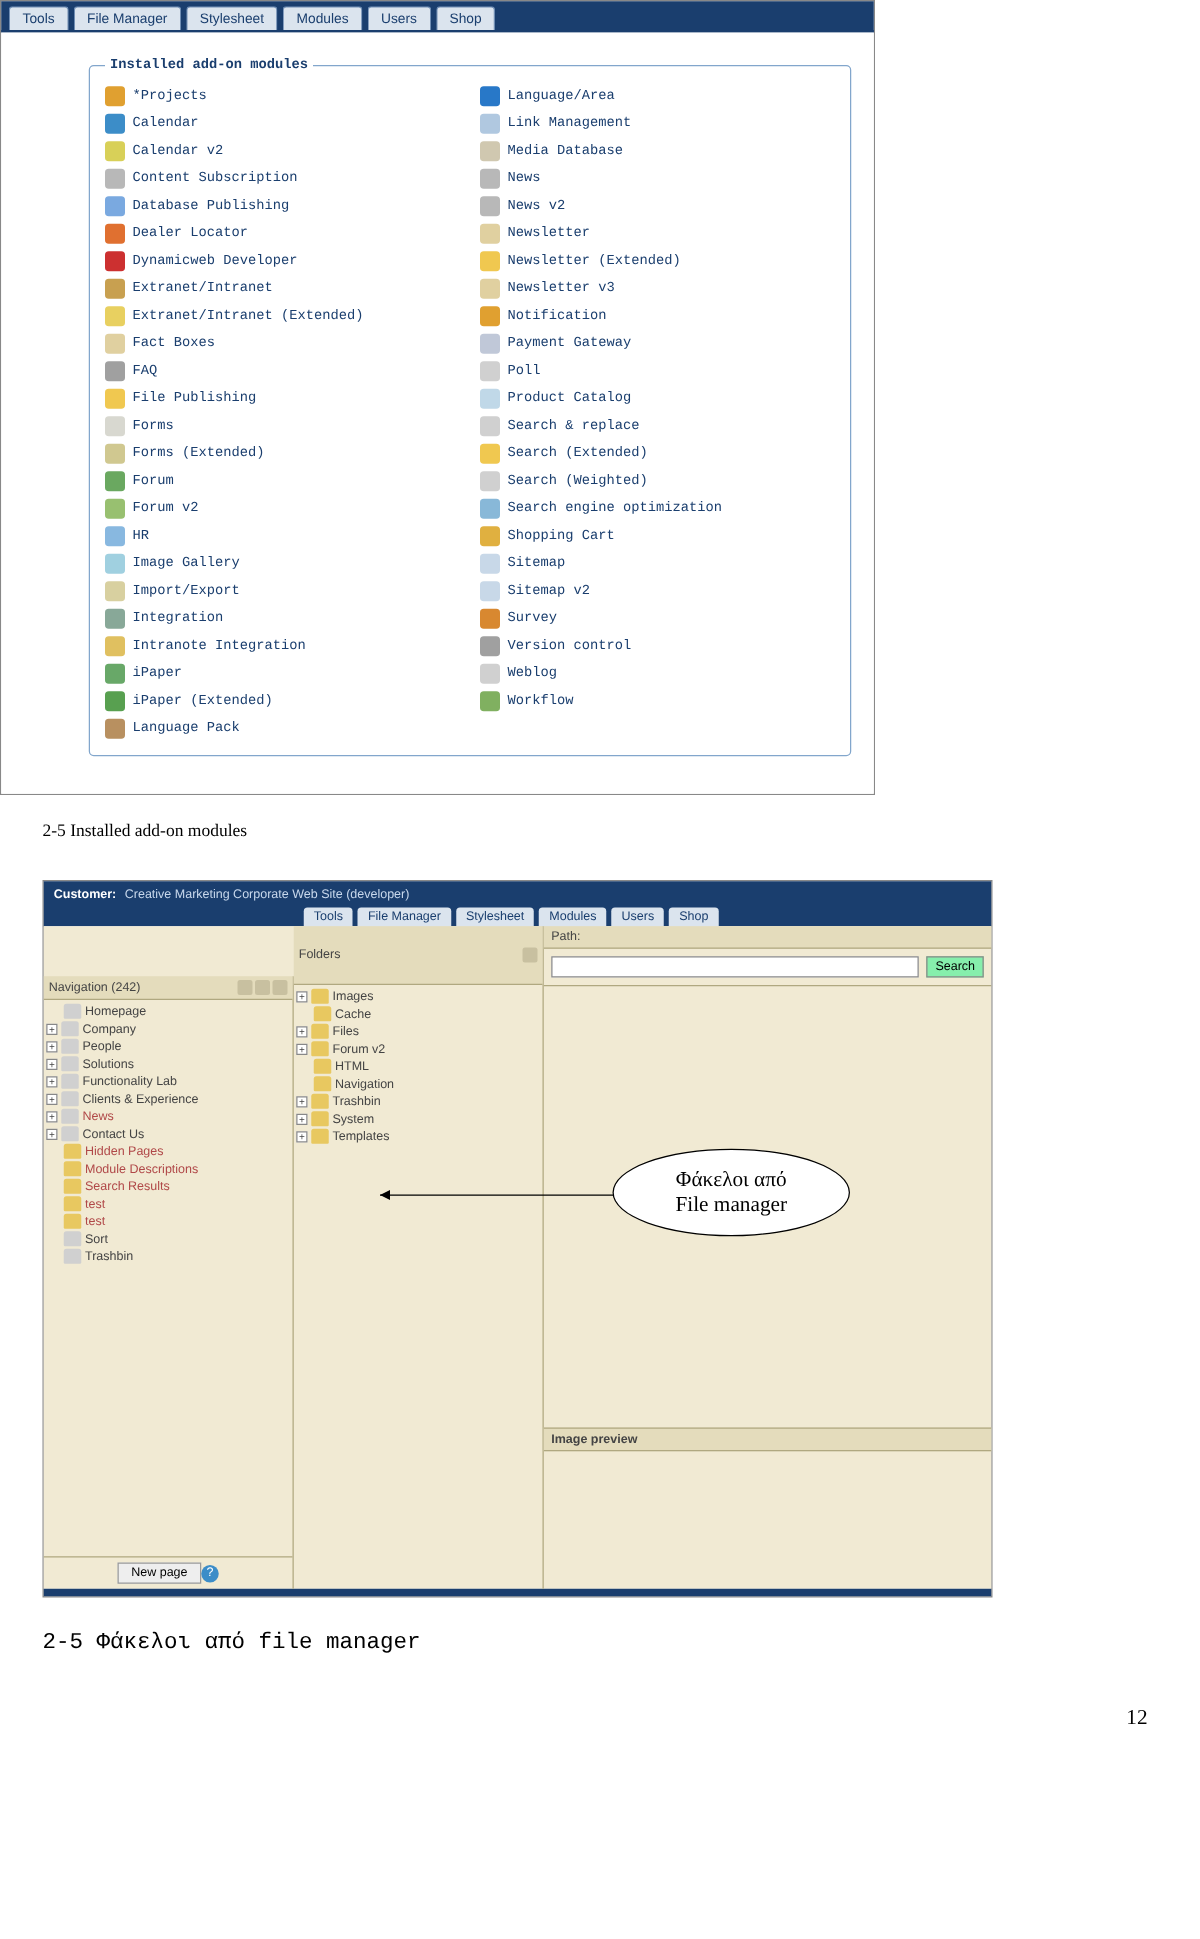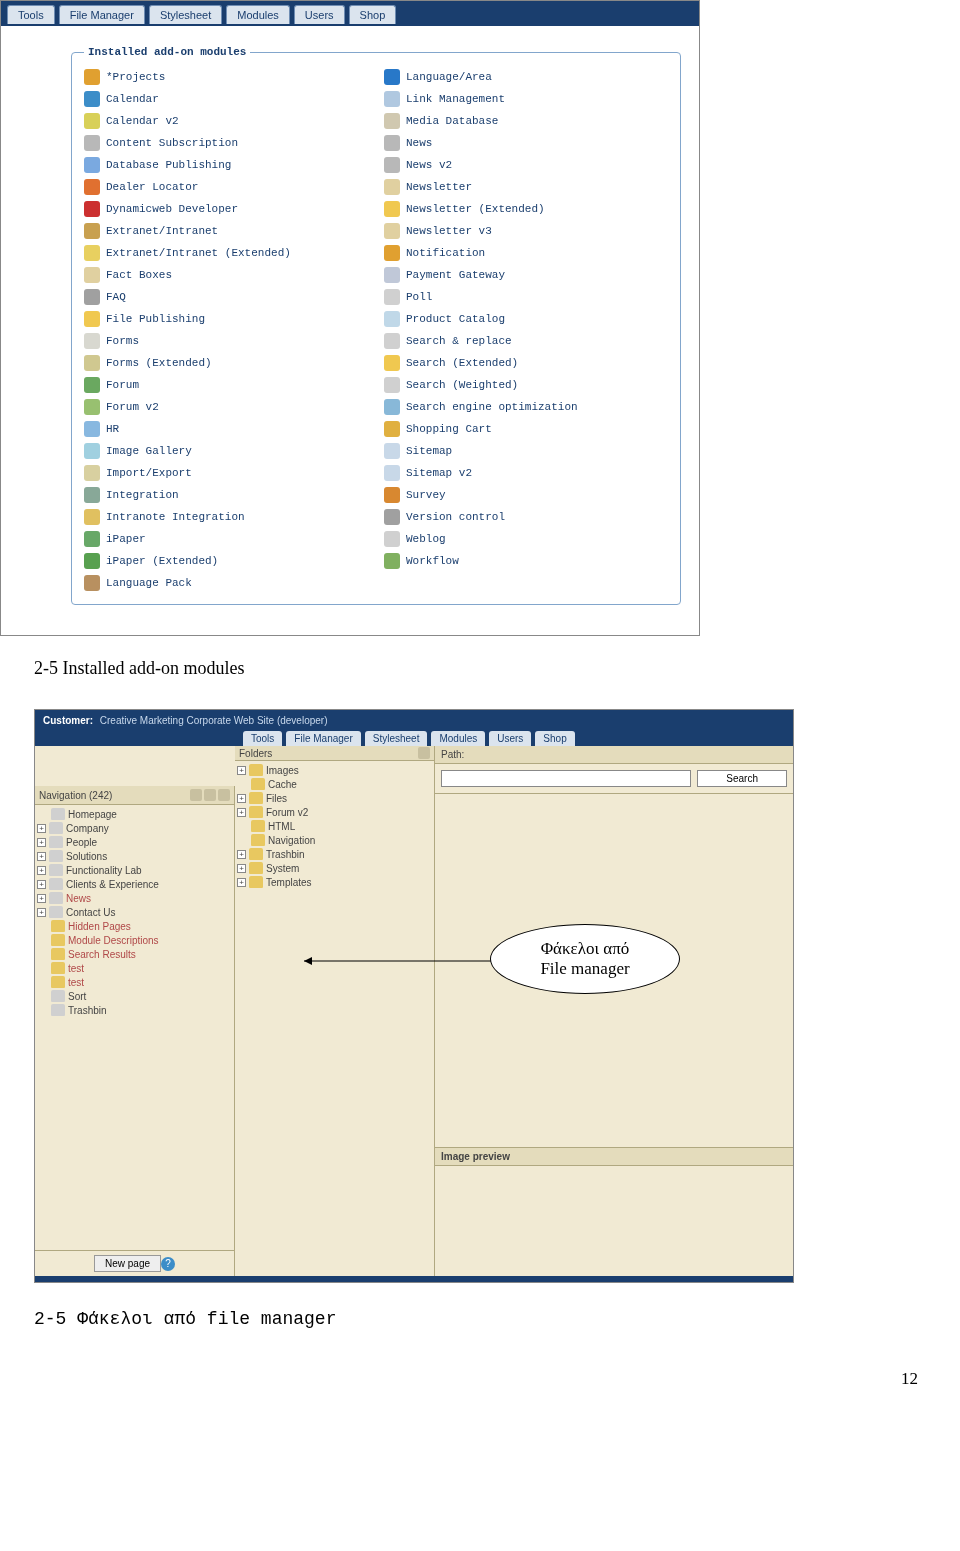--- a/index.html
+++ b/index.html
@@ -75,21 +75,21 @@
   .ic-globe{background:#2878c8; border-radius:50%;}
   .ic-y{background:#b0c8e0;} .ic-z{background:#d0c8b0;}
   .ic-pay{background:#c0c8d8;} .ic-poll{background:#d0d0d0;}
   .ic-prod{background:#c0d8e8;} .ic-srch{background:#d0d0d0;}
   .ic-seo{background:#88b8d8;} .ic-cart{background:#e0b040;}
   .ic-site{background:#c8d8e8;} .ic-surv{background:#d88830;}
   .ic-ver{background:#a0a0a0;} .ic-blog{background:#d0d0d0;}
   .ic-wf{background:#80b060;}
 
   
-  .caption { font-family: "Times New Roman", serif; font-size:18px; margin: 22px 16px 30px 34px; }
+  .caption { font-family: "Times New Roman", serif; font-size:14px; margin: 22px 16px 30px 34px; }
 
   
   .shot2 { width: 760px; margin-left:34px; position:relative; }
   .shot2 .screenshot { background:#fff; }
   .hdrbar {
     background:#1a3e6e; color:#c8d8ec; padding:4px 8px 0 8px;
   }
   .hdrbar .line { font-size:10px; padding:1px 0;}
   .hdrbar .line b{ color:#fff; font-weight:bold; margin-right:4px;}
   .hdrbar .menubar2 {
@@ -132,38 +132,38 @@
   }
   .npbtn{
     background:#eee; border:1px solid #999; padding:2px 10px; font-size:10px; cursor:pointer;
   }
   .qmark{ width:14px;height:14px;border-radius:50%;background:#3c8dc8;color:#fff;
     font-size:10px;text-align:center;line-height:14px;cursor:pointer;}
 
   .foldcol{
     width:200px; border-right:1px solid #b0a880; display:flex; flex-direction:column;
   }
-  .foldhdr{ background:#e4dcbc;border-bottom:1px solid #b0a880;padding:1px 4px;
-    font-size:10px;color:#444;display:flex;align-items:center;}
+  .foldhdr{ background:#e4dcbc;border-bottom:1px solid #b0a880;padding:17px 4px;
+    font-size:10px;color:#444;display:flex;}
   .foldhdr .ttl{flex:1;}
   .prevcol{
     flex:1; display:flex; flex-direction:column;
   }
   .pathrow{
     background:#e4dcbc;border-bottom:1px solid #b0a880;padding:3px 6px;
     font-size:10px;color:#444; display:flex; align-items:center; gap:8px;
   }
   .searchrow{
     padding:6px; display:flex; gap:6px; align-items:center; border-bottom:1px solid #b0a880;
   }
   .searchrow input[type=text]{
     flex:1; border:1px solid #888; font-size:10px; padding:2px 3px; background:#fff;
   }
   .sbtn{
-    border:1px solid #888;background:#ffffff;font-size:10px;padding:2px 28px;cursor:pointer;
+    border:1px solid #888;background:#86efac;font-size:10px;padding:2px 6px;cursor:pointer;
   }
   .previewhdr{
     background:#e4dcbc;border-top:1px solid #b0a880;border-bottom:1px solid #b0a880;
     padding:3px 6px;font-size:10px;font-weight:bold;color:#444;
   }
   .blankarea{flex:1;}
   .footbar2{ background:#1a3e6e; height:6px;}
 
   
   .callout {

